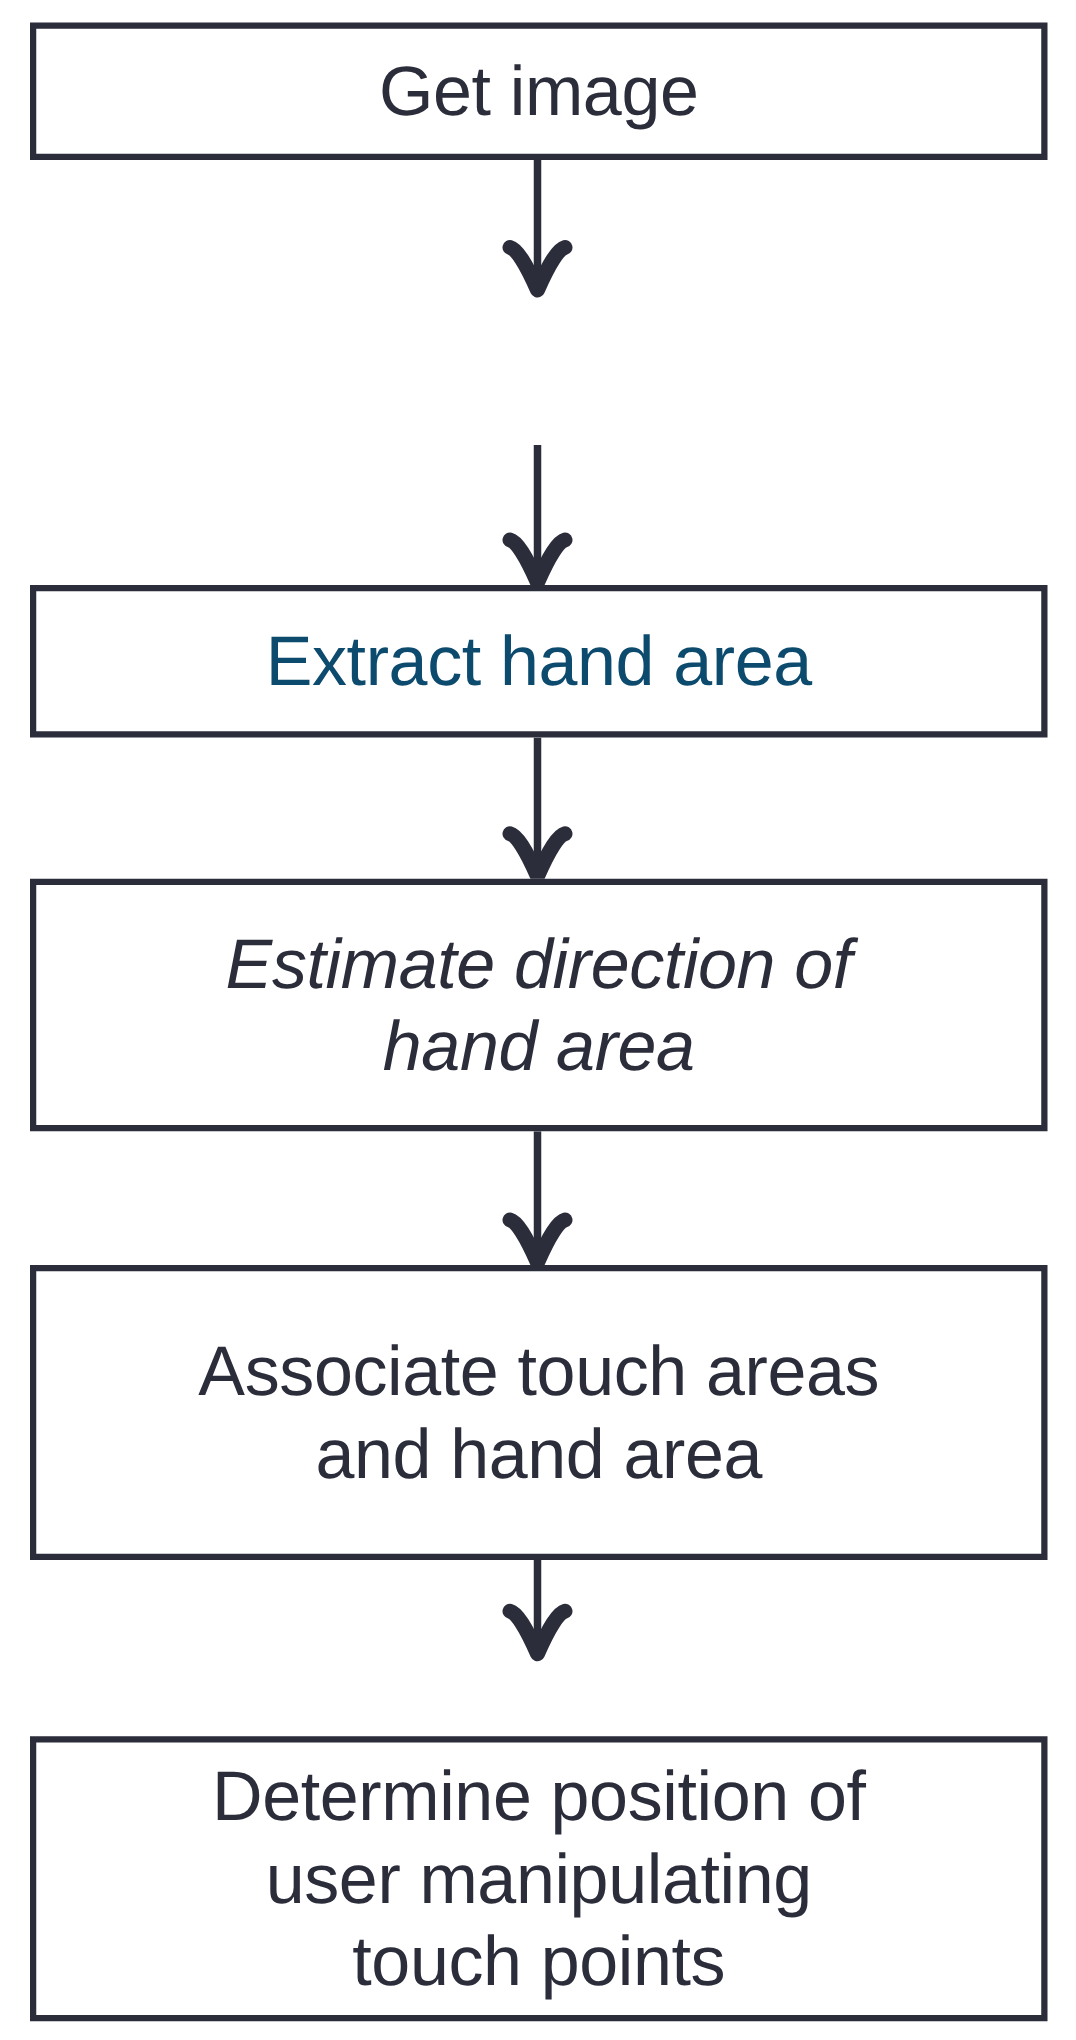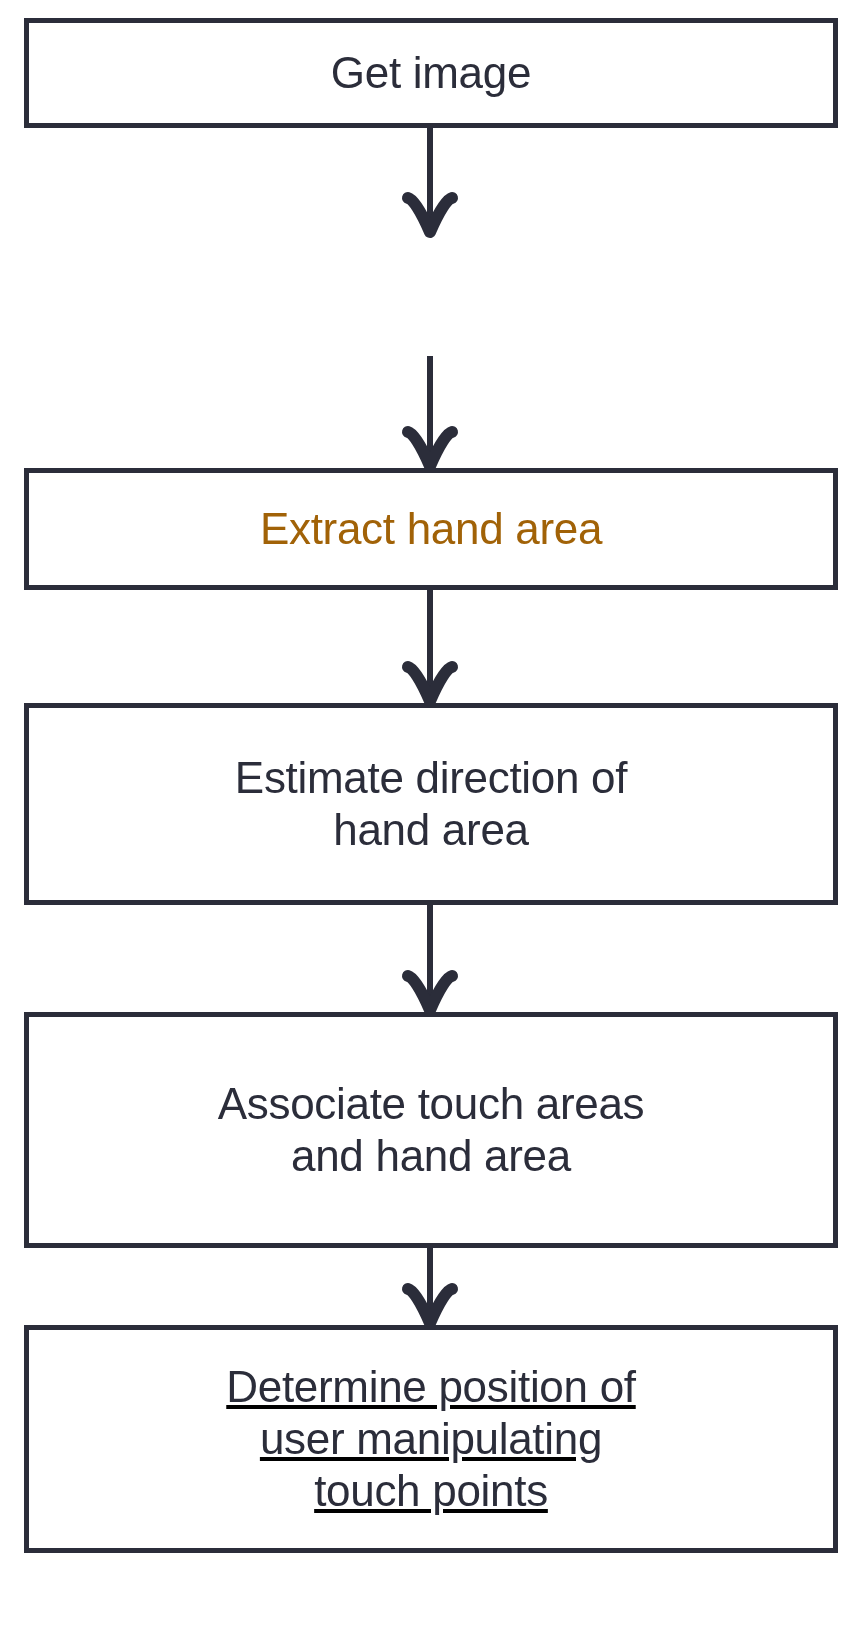--- a/index.html
+++ b/index.html
@@ -24,21 +24,21 @@
     background: #ffffff;
     border: 5px solid #2b2d3a;
     display: flex;
     align-items: center;
     justify-content: center;
     text-align: center;
   }
   .flow-node-label {
     color: #2b2d3a;
     font-family: "Liberation Sans", "DejaVu Sans", sans-serif;
-    font-size: 44px;
+    font-size: 56px;
     line-height: 1.18;
     letter-spacing: -0.3px;
     white-space: pre-line;
     padding: 0 14px;
   }
   .flow-arrow {
     position: absolute;
     overflow: visible;
   }
   .flow-arrow svg {
@@ -85,32 +85,32 @@
       <path d="M18 71 Q26 73 40 105 Q54 73 62 71" stroke="#2b2d3a" stroke-width="12" stroke-linecap="round" stroke-linejoin="round" fill="none"></path>
     </svg>
   </div>
 
   <div class="flow-node" style="left: 24px; top: 18px; width: 814px; height: 110px; border-color: rgb(43, 45, 58);">
     <div class="flow-node-label" style="color: rgb(43, 45, 58);">Get image</div>
   </div>
 
 
   <div class="flow-node" style="left: 24px; top: 468px; width: 814px; height: 122px; border-color: rgb(43, 45, 58);">
-    <div class="flow-node-label" style="color: #a16207;">Extract hand area</div>
+    <div class="flow-node-label" style="color: #0c4a6e;">Extract hand area</div>
   </div>
 
   <div class="flow-node" style="left: 24px; top: 703px; width: 814px; height: 202px; border-color: rgb(43, 45, 58);">
-    <div class="flow-node-label" style="color: rgb(43, 45, 58);">Estimate direction of
+    <div class="flow-node-label" style="color: rgb(43, 45, 58); font-style: italic;">Estimate direction of
 hand area</div>
   </div>
 
   <div class="flow-node" style="left: 24px; top: 1012px; width: 814px; height: 236px; border-color: rgb(43, 45, 58);">
     <div class="flow-node-label" style="color: rgb(43, 45, 58);">Associate  touch areas
 and hand area</div>
   </div>
 
-  <div class="flow-node" style="left: 24px; top: 1325px; width: 814px; height: 228px; border-color: rgb(43, 45, 58); text-decoration: underline;">
+  <div class="flow-node" style="left: 24px; top: 1389px; width: 814px; height: 228px; border-color: rgb(43, 45, 58);">
     <div class="flow-node-label" style="color: rgb(43, 45, 58);">Determine position of
 user manipulating
 touch points</div>
   </div>
 
 </div>
 
 </body></html>

